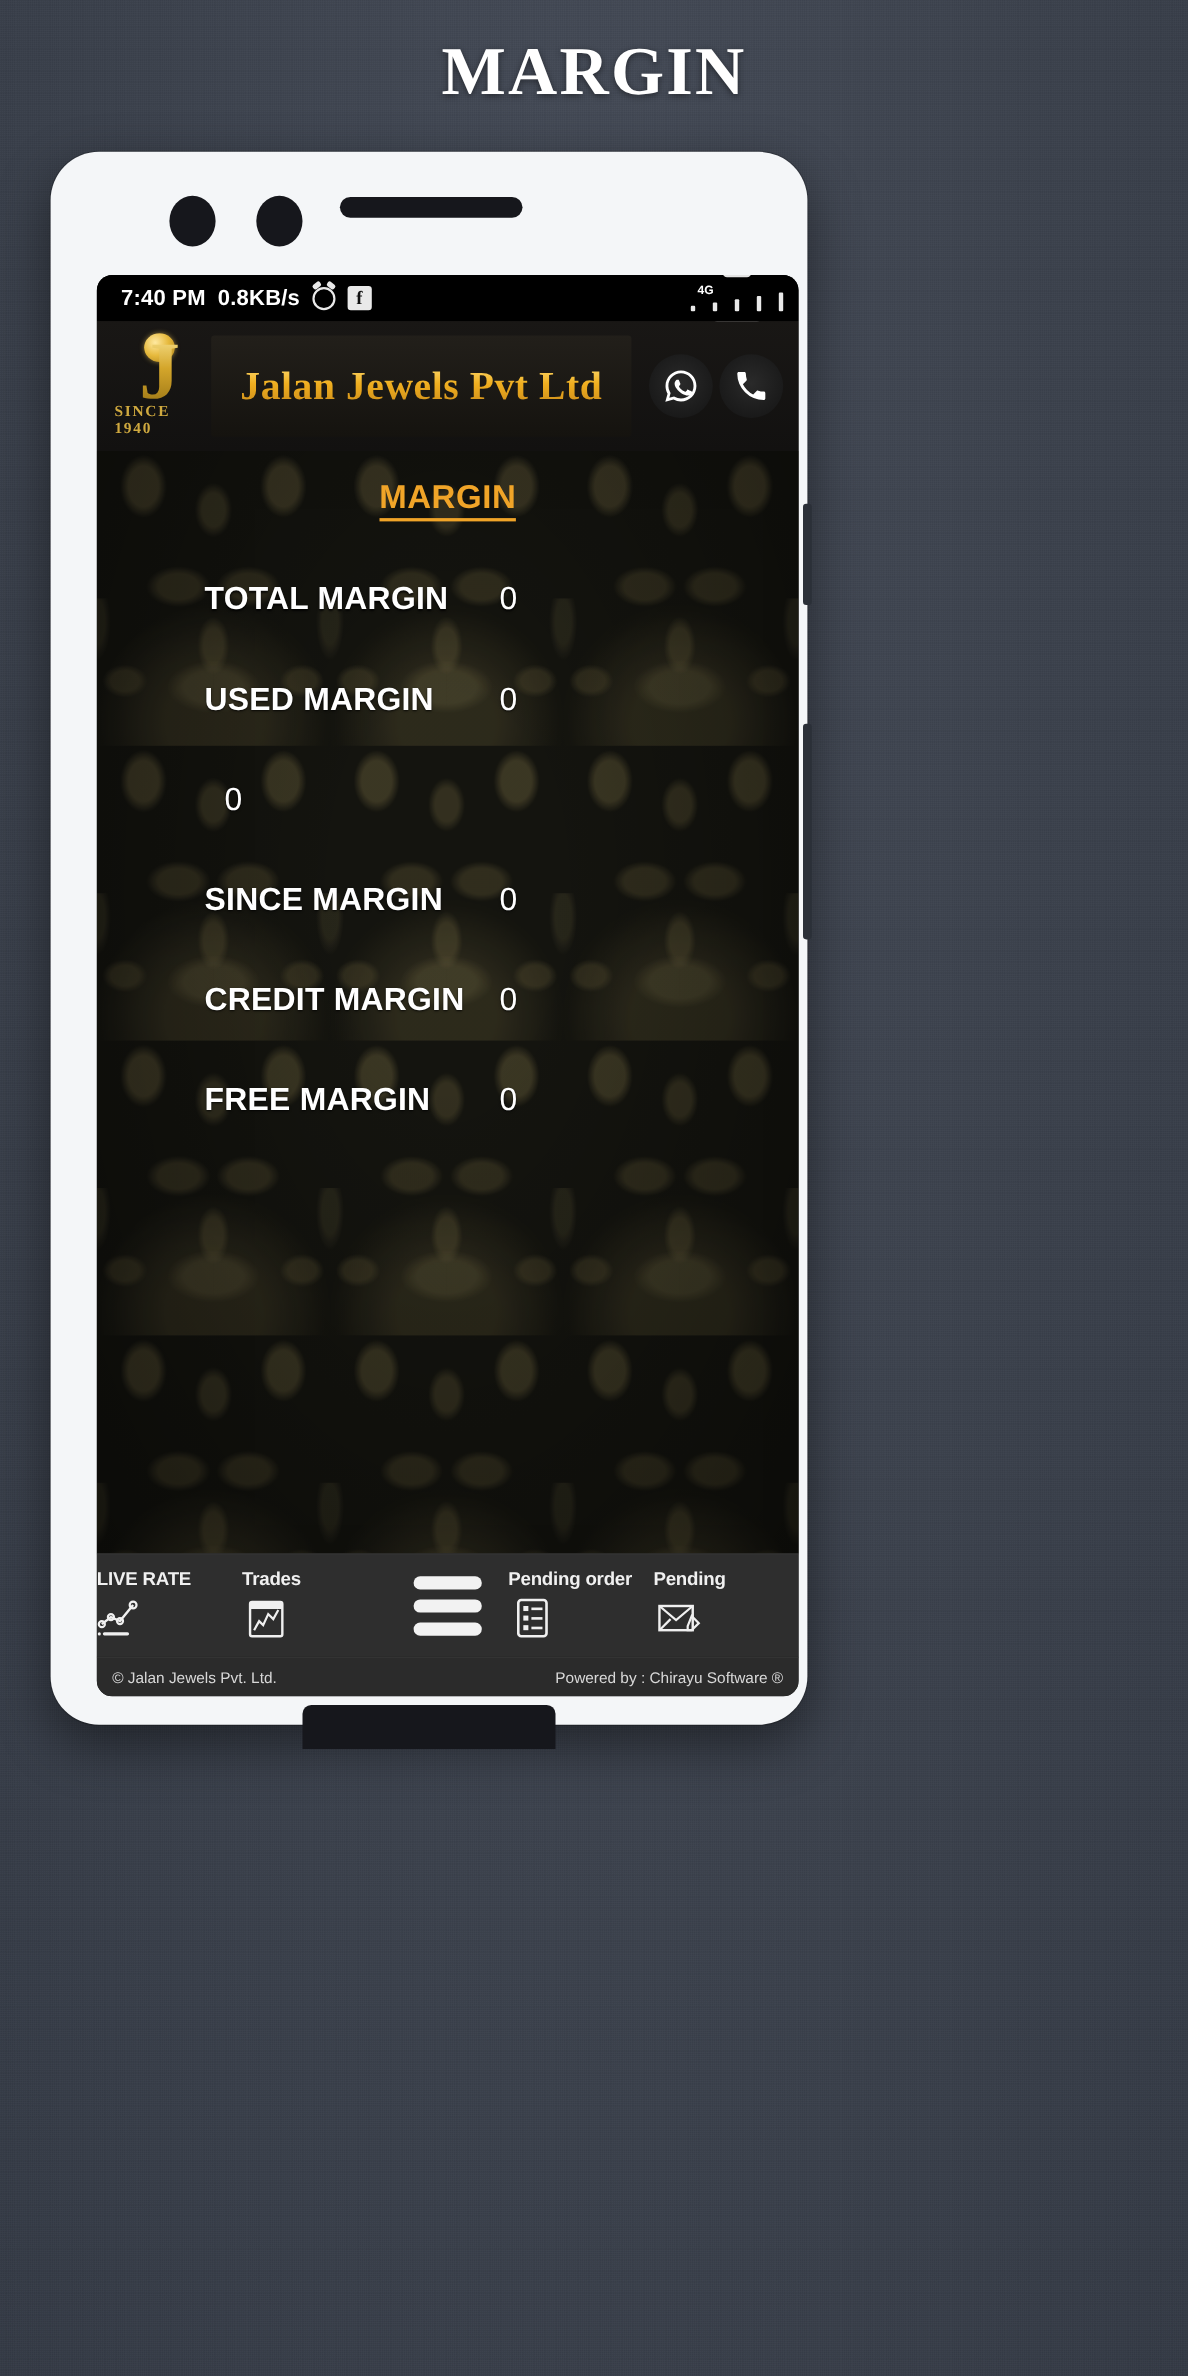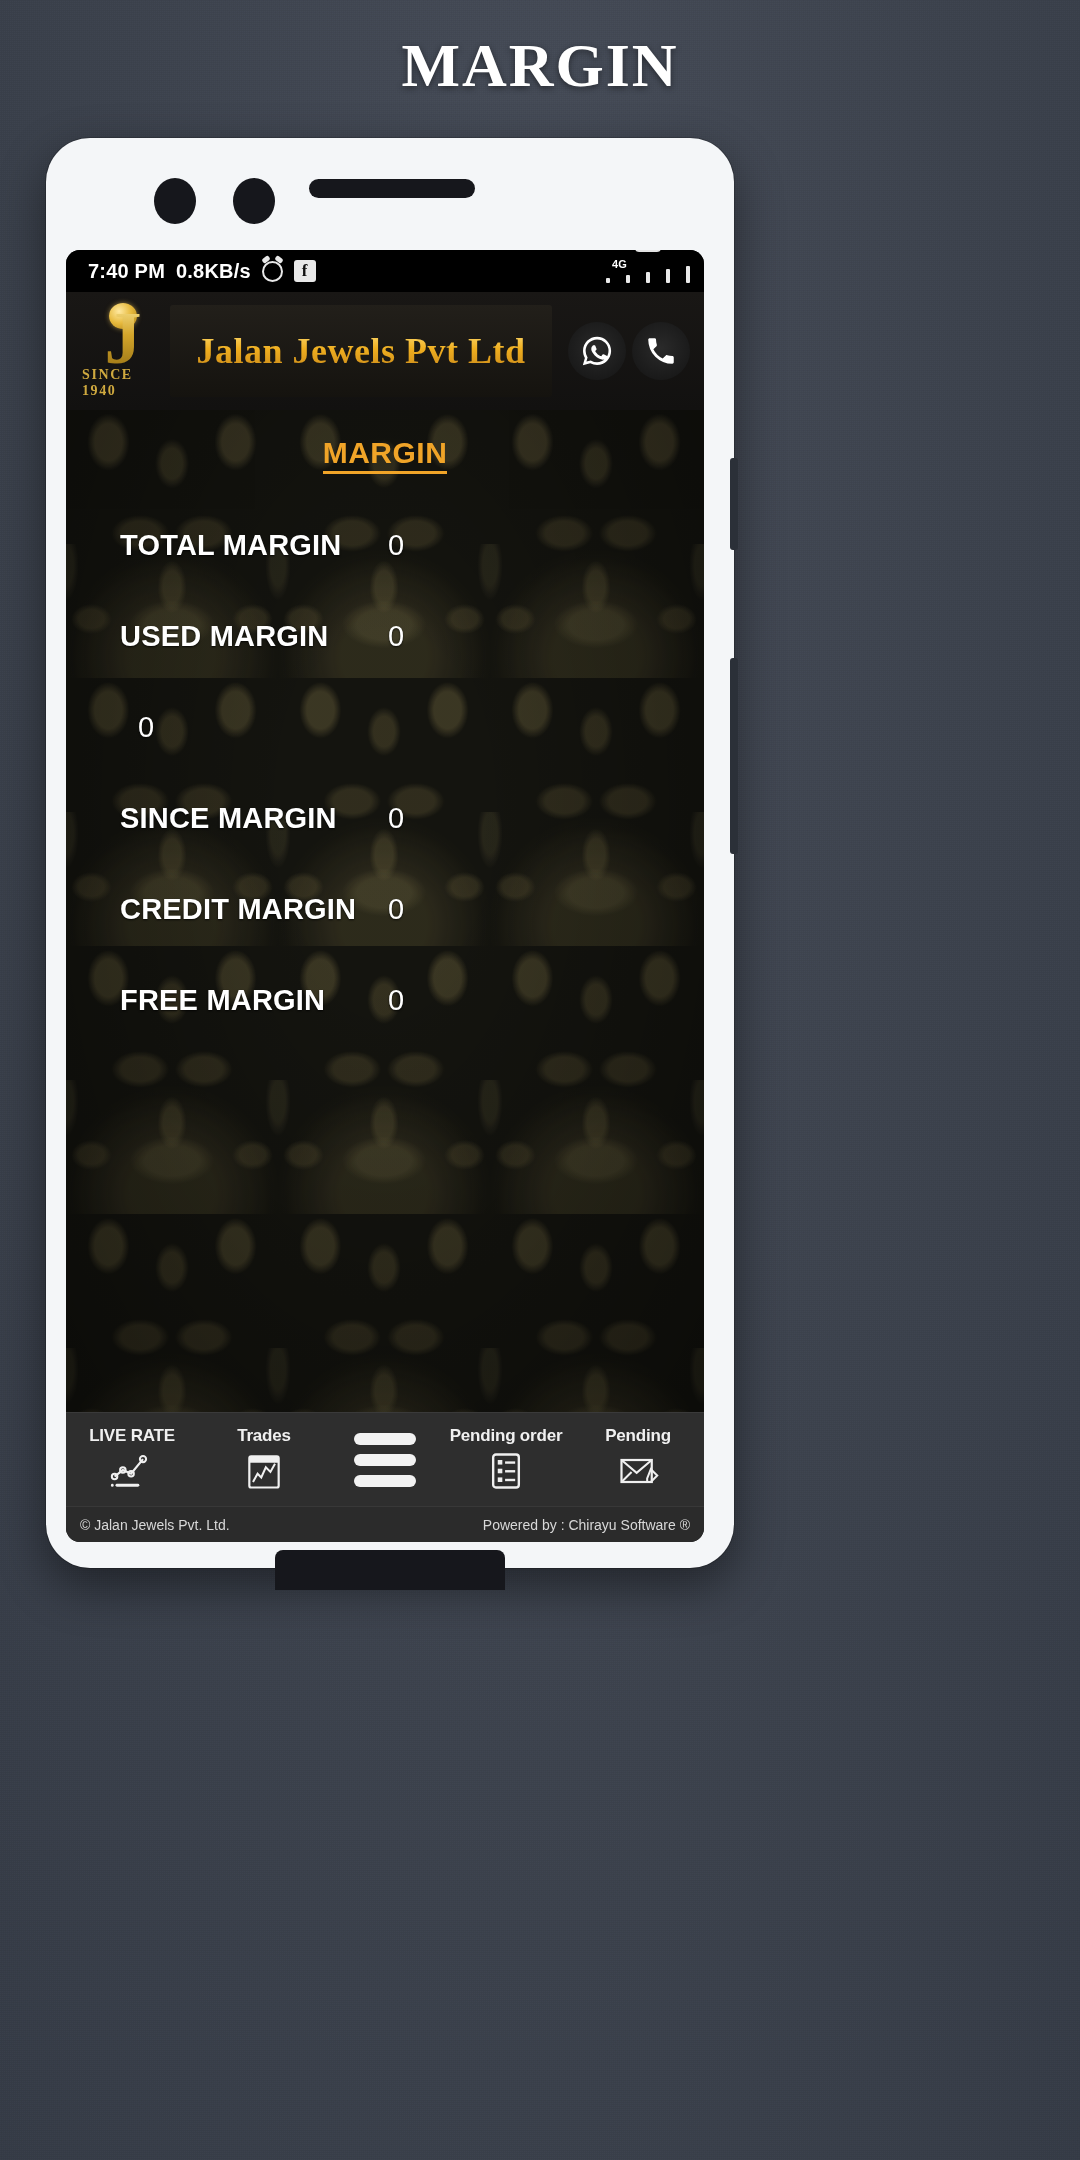--- a/index.html
+++ b/index.html
@@ -62,21 +62,21 @@
 
   .bottom-nub{
     position:absolute; left:50%; transform:translateX(-50%);
     bottom:-22px; width:230px; height:40px;
     background:#16171c; border-radius:8px 8px 0 0;
   }
 
   
   .screen{
     position:absolute;
-    left:20px; top:112px;
+    left:42px; top:112px;
     width:638px; height:1292px;
     background:#111;
     border-radius:14px;
     overflow:hidden;
     display:flex; flex-direction:column;
   }
 
   
   .statusbar{
     height:42px; flex:0 0 42px;
@@ -217,21 +217,21 @@
     color:#f0a428;
     letter-spacing:.5px;
   }
   .section-title span{
     border-bottom:3px solid #f0a428; padding-bottom:2px;
   }
 
   .margin-list{ margin-top:30px; }
   .margin-row{
     display:flex; align-items:center;
-    padding:0 30px 0 54px;
+    padding:0 30px 0 98px;
     min-height:91px;
   }
   .margin-label{
     flex:1 1 auto;
     color:#ffffff; font-weight:bold;
     font-size:29px; letter-spacing:.2px; line-height:1.18;
     max-width:250px;
     text-shadow:0 1px 2px rgba(0,0,0,.8);
   }
   .margin-value{
@@ -242,21 +242,21 @@
 
   
   .bottom-nav{
     flex:0 0 94px; height:94px;
     background:#2e2e2e;
     display:flex; align-items:stretch;
     border-top:1px solid #3a3a3a;
   }
   .nav-item{
     flex:1 1 0; display:flex; flex-direction:column;
-    align-items:center; justify-content:center; gap:3px;
+    justify-content:center; gap:3px;
     color:#f0f0f0; position:relative;
   }
   .nav-item .nav-lbl{
     font-size:17px; font-weight:bold; white-space:nowrap; letter-spacing:-.2px;
   }
   .nav-item svg{ width:44px; height:44px; }
   .nav-center{ flex:0 0 110px; display:flex; align-items:center; justify-content:center; }
   .hamburger{ display:flex; flex-direction:column; gap:9px; }
   .hamburger i{ display:block; width:62px; height:12px; background:#f2f2f2; border-radius:6px; }
 

